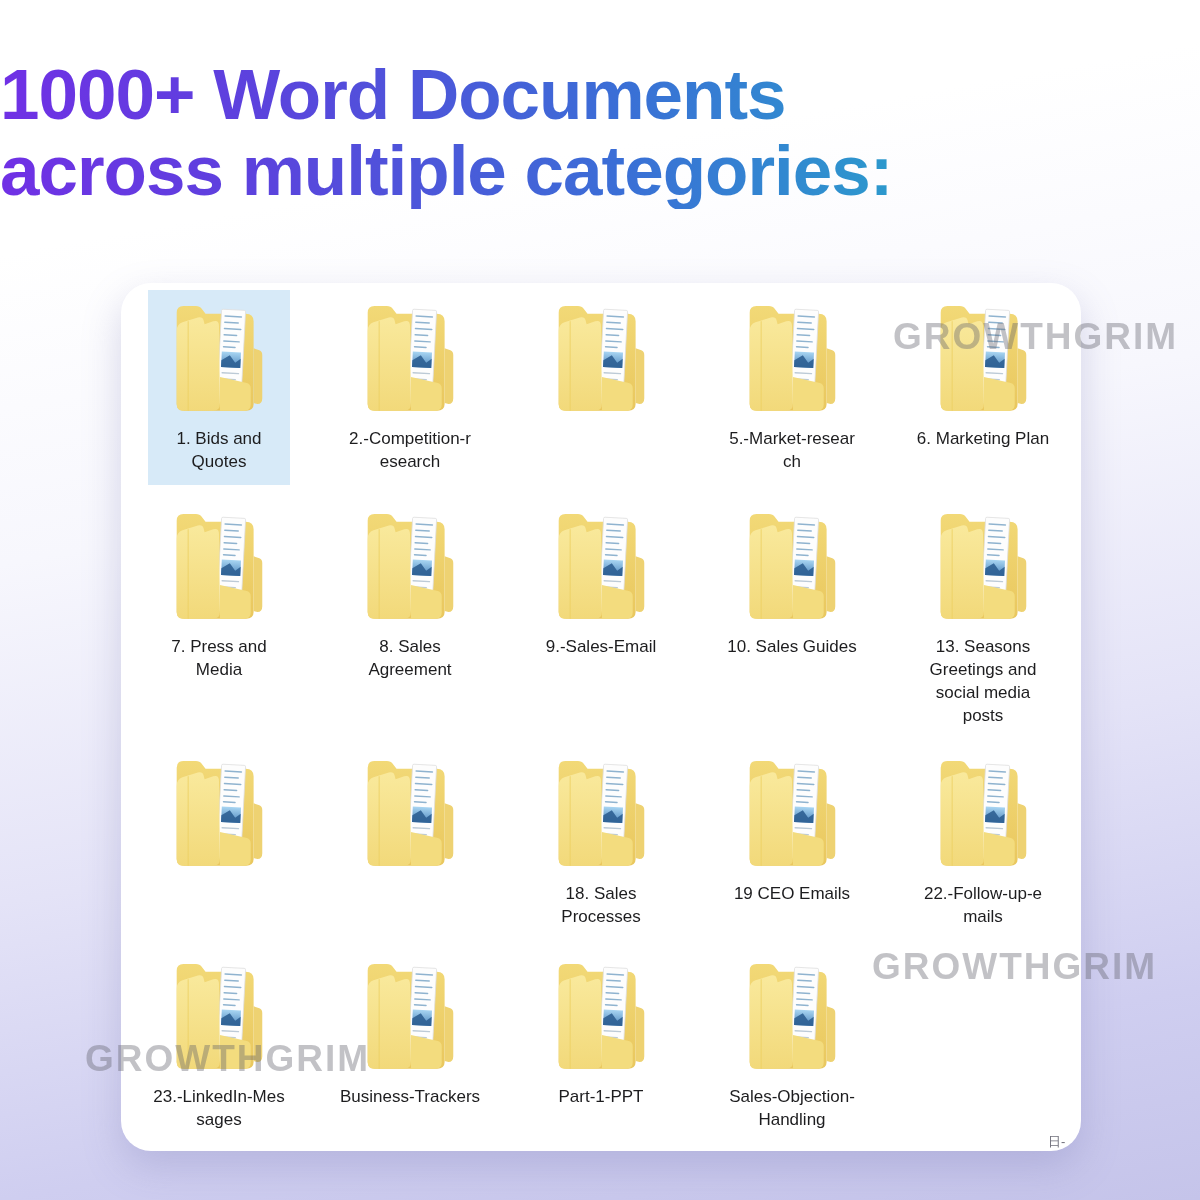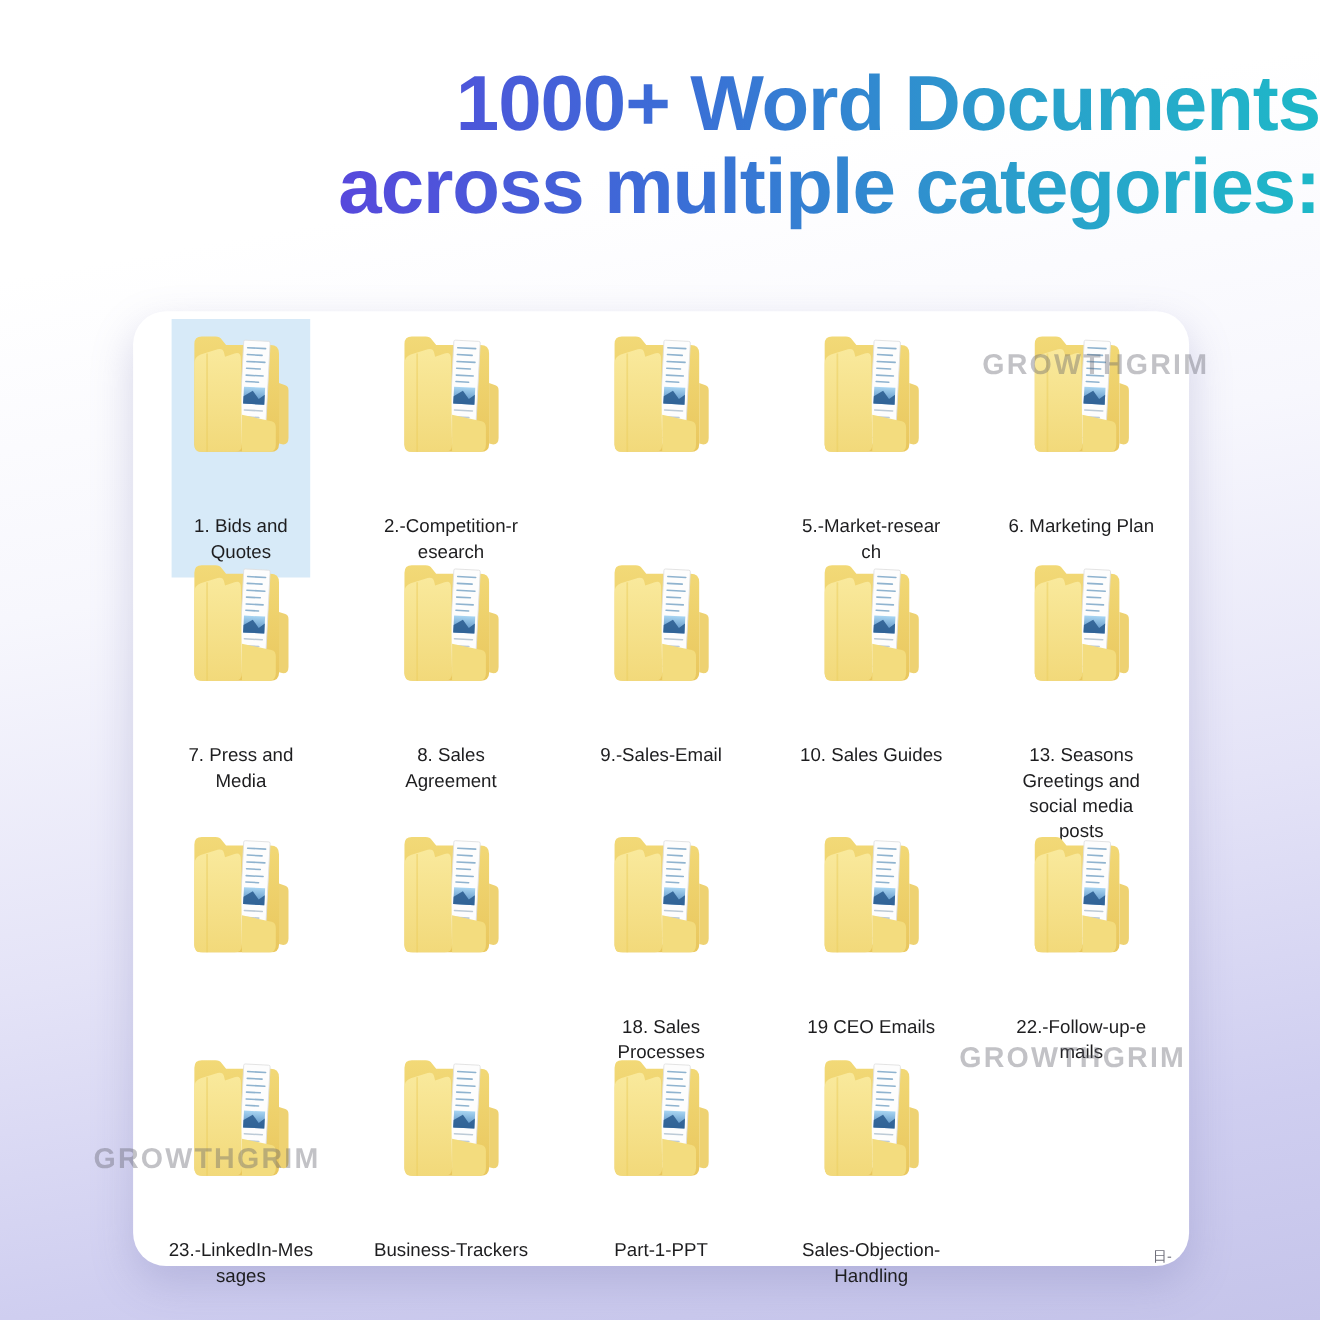--- a/index.html
+++ b/index.html
@@ -6,21 +6,21 @@
   html,body { width:1200px; height:1200px; overflow:hidden; }
   body {
     position:relative;
     font-family:"Liberation Sans", sans-serif;
     background:linear-gradient(170deg,#ffffff 18%,#f7f7fd 40%,#e4e3f7 64%,#cfcef0 85%,#c5c4ea 100%);
   }
 
   
   .title {
     position:absolute; top:57px; left:0; width:1200px;
-    text-align:right;
+    text-align:left;
     font-size:71px; line-height:76px; font-weight:bold; letter-spacing:-1px;
     background:linear-gradient(90deg,#7030e5 0%,#5b43dd 22%,#3a6fd6 52%,#2aa0cb 78%,#1eb8c8 100%);
     -webkit-background-clip:text; background-clip:text;
     -webkit-text-fill-color:transparent; color:transparent;
   }
 
   
   .card {
     position:absolute; left:121px; top:283px; width:960px; height:868px;
     background:#ffffff; border-radius:30px;
@@ -31,36 +31,36 @@
   .grid {
     position:absolute; inset:0;
     padding-top:7px;
     display:grid;
     grid-template-columns:repeat(5,191px);
     grid-template-rows:208px 247px 203px auto;
     justify-content:center;
   }
   .tile { width:191px; display:flex; justify-content:center; align-items:flex-start; cursor:default; }
   .tile-inner {
-    width:126px; padding:6px 0 12px; border-radius:0;
-    display:flex; flex-direction:column; align-items:center;gap:40px;
+    width:142px; padding:6px 0 12px; border-radius:0;
+    display:flex; flex-direction:column; align-items:center;
   }
   .tile.selected .tile-inner { background:#d7eaf8; }
   .folder-icon { width:100px; height:118px; }
   .folder-icon svg { display:block; width:100px; height:118px; }
   .tile-label {
     margin-top:13px;
     font-size:17px; line-height:23px; text-align:center;
     color:#1d1d1f; white-space:pre-line; width:156px;
   }
 
   
   .watermark {
     position:absolute;
-    font-size:26px; font-weight:bold; letter-spacing:2px;
+    font-size:37px; font-weight:bold; letter-spacing:2px;
     color:rgba(95,95,105,0.38);
     pointer-events:none; z-index:5; white-space:nowrap;
   }
   .wm-1 { left:893px; top:316px; }
   .wm-2 { left:872px; top:946px; }
   .wm-3 { left:85px;  top:1038px; }
 
   .corner-glyph {
     position:absolute; left:1048px; top:1133px;
     font-size:13px; color:rgba(60,60,75,0.75); letter-spacing:0;

